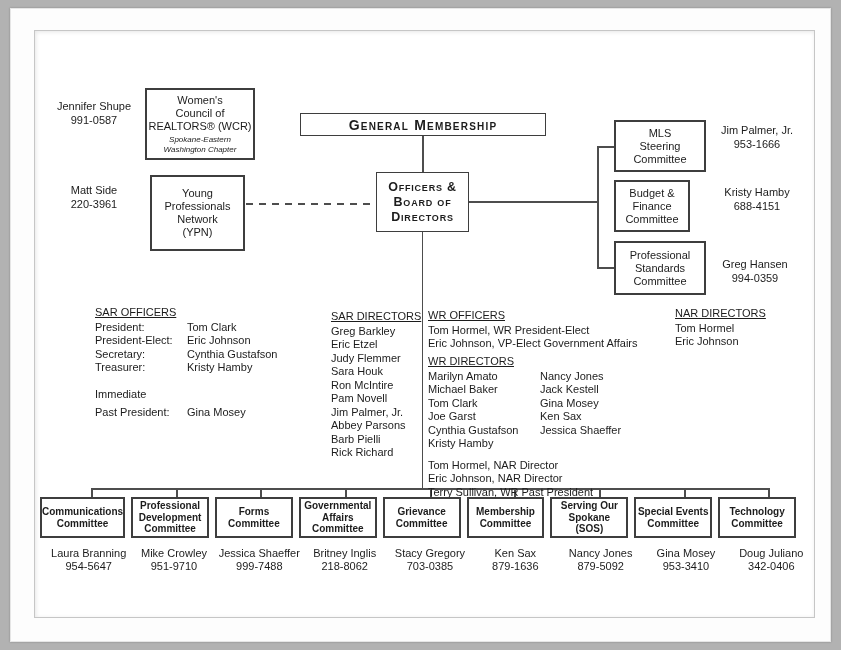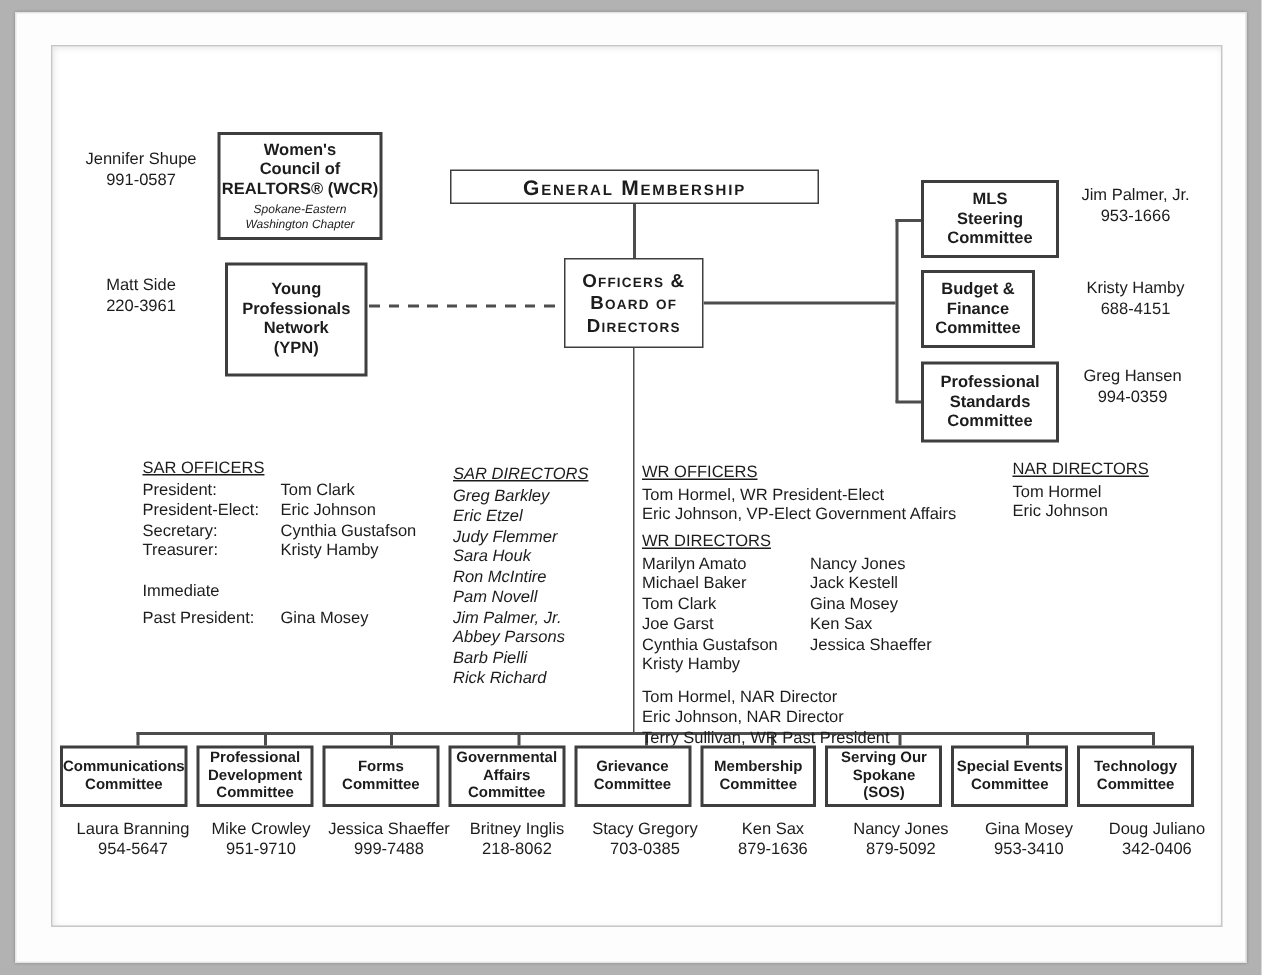--- a/index.html
+++ b/index.html
@@ -30,21 +30,21 @@
     position:absolute; left:35px; top:55px; width:780px;
     text-align:center; font-size:23px; font-weight:bold;
     letter-spacing:-0.3px; color:#1a19a9;
   }
 
   .obox {
     position:absolute; border:2px solid #3e3e3e; background:#fff;
     display:flex; flex-direction:column; align-items:center; justify-content:center;
     text-align:center;
   }
-  .obox .box-title { font-weight:bold; font-size:11px; line-height:13px; }
+  .obox .box-title { font-weight:normal; font-size:11px; line-height:13px; }
   .obox .box-sub { font-style:italic; font-size:8px; line-height:10px; margin-top:2px; }
 
   .smallcaps {
     font-variant:small-caps; font-weight:bold; letter-spacing:1.2px;
   }
 
   .contact {
     position:absolute; text-align:center; font-size:11px; line-height:13.5px;
   }
   .contact span { display:block; }
@@ -155,21 +155,21 @@
   <div class="contact" style="left:708px;top:186px;width:98px;">
     <span>Kristy Hamby</span>
     <span>688-4151</span>
   </div>
 
   <div class="obox" style="left:614px;top:241px;width:92px;height:54px;">
     <div class="box-title pre">Professional
 Standards
 Committee</div>
   </div>
-  <div class="contact" style="left:706px;top:245px;width:98px;">
+  <div class="contact" style="left:706px;top:258px;width:98px;">
     <span>Greg Hansen</span>
     <span>994-0359</span>
   </div>
 
   <div class="list" style="left:95px;top:306px;width:215px;">
     <div class="heading">SAR OFFICERS</div>
     <div class="kv">
       <span>President:</span>
         <span>Tom Clark</span>
       <span>President-Elect:</span>
@@ -179,21 +179,21 @@
       <span>Treasurer:</span>
         <span>Kristy Hamby</span>
     </div>
     <div style="margin-top:13px;">Immediate</div>
     <div class="kv" style="margin-top:5px;">
       <span>Past President:</span>
       <span>Gina Mosey</span>
     </div>
   </div>
 
-  <div class="list" style="left:302px;top:310px;width:105px;font-style:italic;">
+  <div class="list" style="left:331px;top:310px;width:105px;">
     <div class="heading">SAR DIRECTORS</div>
     <div>Greg Barkley</div>
     <div>Eric Etzel</div>
     <div>Judy Flemmer</div>
     <div>Sara Houk</div>
     <div>Ron McIntire</div>
     <div>Pam Novell</div>
     <div>Jim Palmer, Jr.</div>
     <div>Abbey Parsons</div>
     <div>Barb Pielli</div>

